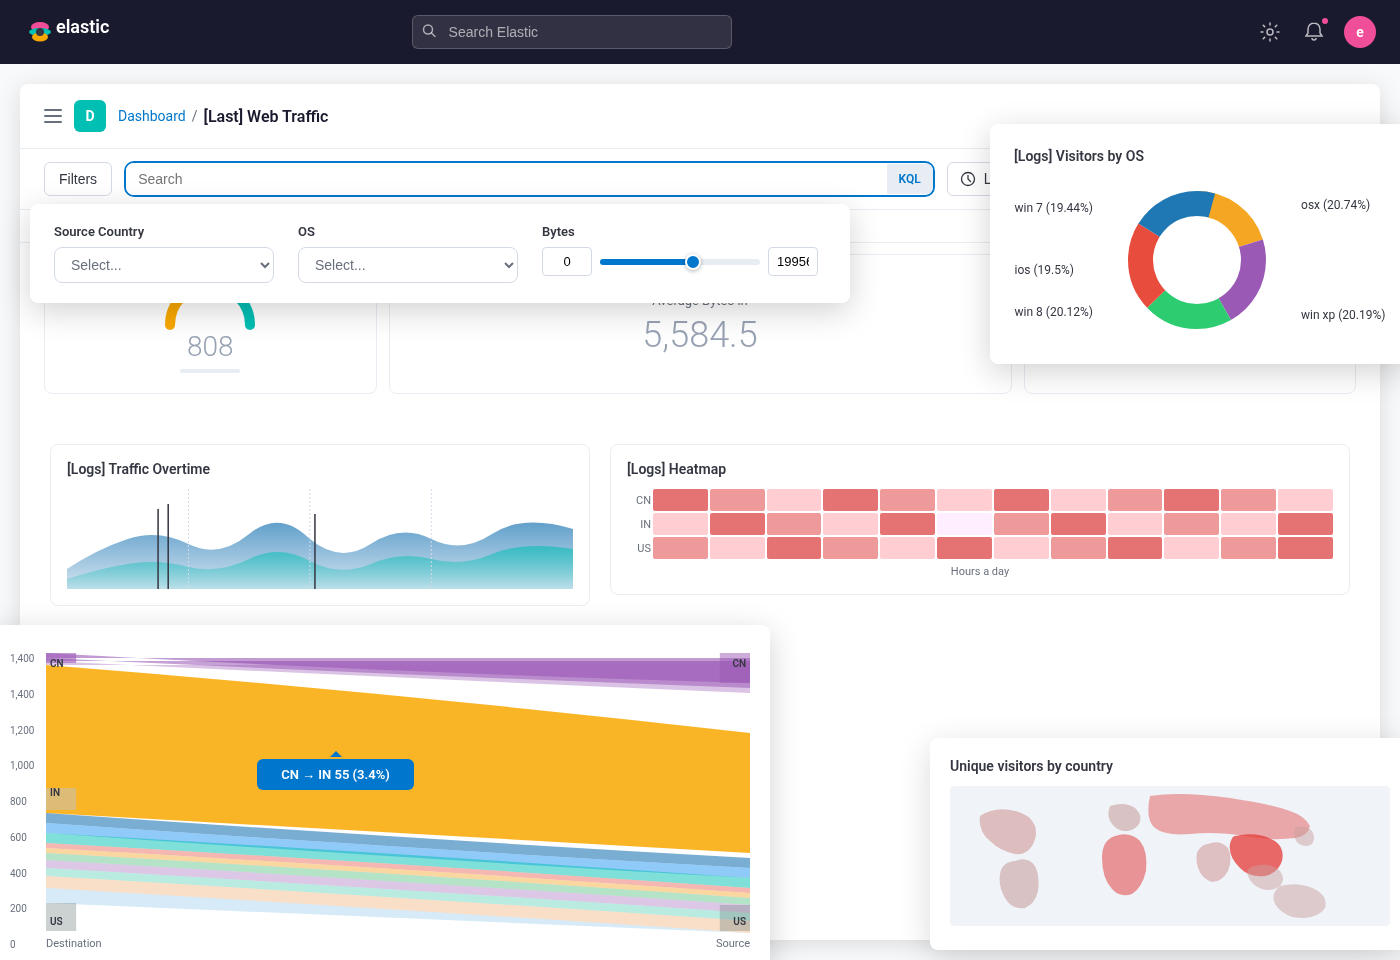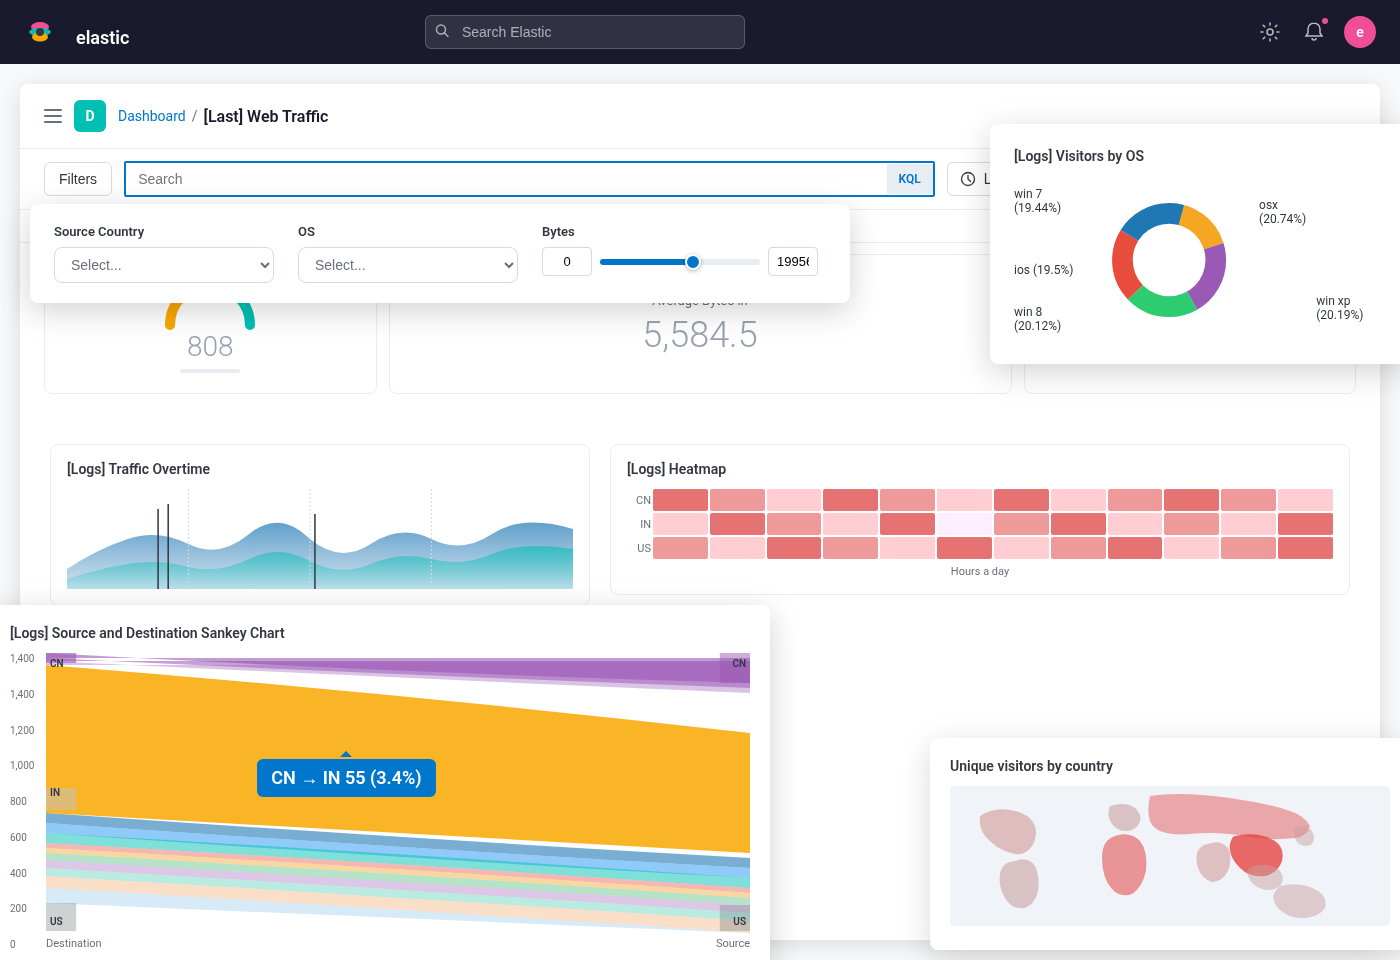--- a/index.html
+++ b/index.html
@@ -17,22 +17,22 @@
       background: #1a1a2e;
       height: 64px;
       display: flex;
       align-items: center;
       padding: 0 24px;
       position: relative;
       z-index: 10;
     }
     .elastic-logo {
       display: flex;
-      align-items: flex-end;
-      gap: 20px;
+      align-items: flex-start;
+      gap: 0;
       color: white;
       font-size: 18px;
       font-weight: 600;
       margin-right: 40px;
     }
     .elastic-logo-icon {
       width: 32px;
       height: 32px;
     }
     .search-bar {
@@ -180,21 +180,21 @@
       font-size: 14px;
       color: #343741;
       background: white;
       cursor: pointer;
     }
     .search-kql {
       flex: 1;
       display: flex;
       align-items: center;
       border: 2px solid #0077cc;
-      border-radius: 2px;
+      border-radius: 10px;
       overflow: hidden;
     }
     .search-kql input {
       flex: 1;
       border: none;
       padding: 8px 12px;
       font-size: 14px;
       outline: none;
       color: #343741;
     }
@@ -435,20 +435,21 @@
     .donut-svg { }
     .donut-labels-left {
       display: flex;
       flex-direction: column;
       gap: 8px;
       font-size: 12px;
       color: #343741;
     }
     .donut-labels-right {
       display: flex;
+      flex-direction: column;
       gap: 0;
       font-size: 12px;
       color: #343741;
     }
 
     
     .gauge-val {
       font-size: 28px;
       font-weight: 300;
       color: #98a2b3;
@@ -500,23 +501,23 @@
     
     .sankey-container {
       position: relative;
       height: 280px;
       margin-top: 8px;
     }
     .sankey-tooltip {
       position: absolute;
       background: #0077cc;
       color: white;
-      padding: 8px 14px;
+      padding: 8px 24px;
       border-radius: 6px;
-      font-size: 18px;
+      font-size: 13px;
       font-weight: 600;
       top: 38%;
       left: 30%;
       white-space: nowrap;
     }
     .sankey-tooltip::before {
       content: '';
       position: absolute;
       top: -8px;
       left: 50%;
@@ -826,21 +827,20 @@
         <circle cx="80" cy="80" r="44" fill="white"></circle>
       </svg>
       <div class="donut-labels-right">
         <span>osx (20.74%)</span>
         <span style="margin-top:96px">win xp (20.19%)</span>
       </div>
     </div>
   </div>
 
   <div class="sankey-card">
-    <div class="card-title">[Logs] Source and Destination Sankey Chart</div>
     <div style="position:relative; padding-left:36px;">
 
       <div class="sankey-y-axis">
         <span>0</span>
         <span>200</span>
         <span>400</span>
         <span>600</span>
         <span>800</span>
         <span>1,000</span>
         <span>1,200</span>

